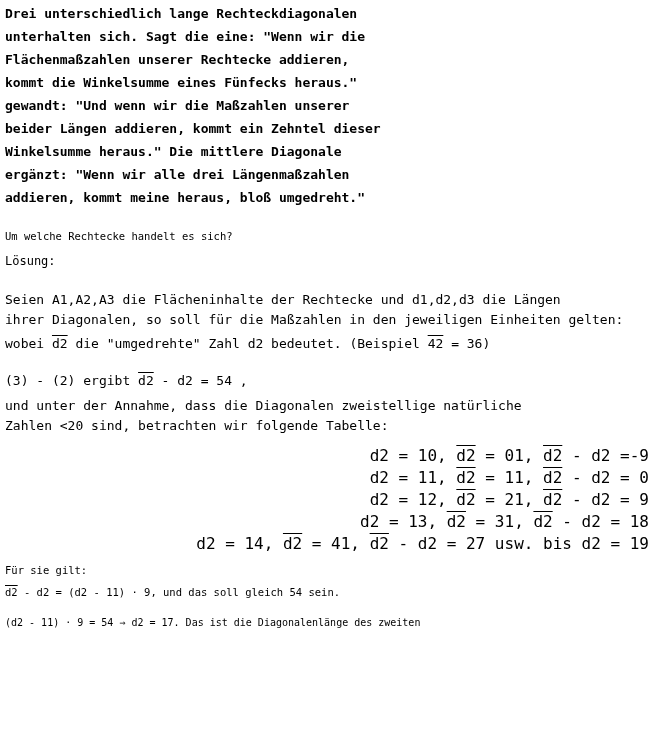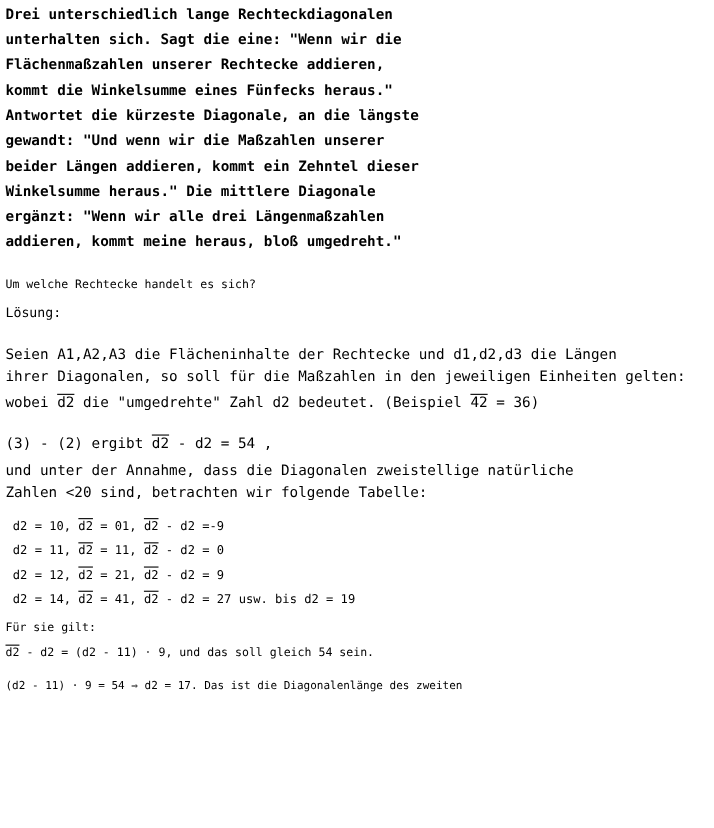--- a/index.html
+++ b/index.html
@@ -30,21 +30,20 @@
 </style>
 </head>
 <body style="background: rgb(255, 255, 255); color: rgb(0, 0, 0);">
 
 <div class="doc">
     <div class="block" style="font-size: 13px; line-height: 23px; margin-top: 0px; font-weight: bold;">
       <div class="line"><span>Drei unterschiedlich lange Rechteckdiagonalen</span></div>
       <div class="line"><span>unterhalten sich. Sagt die eine: "Wenn wir die</span></div>
       <div class="line"><span>Flächenmaßzahlen unserer Rechtecke addieren,</span></div>
       <div class="line"><span>kommt die Winkelsumme eines Fünfecks heraus."</span></div>
-      <div class="line"><span>Antwortet die kürzeste Diagonale, an die längste</span></div>
       <div class="line"><span>gewandt: "Und wenn wir die Maßzahlen unserer</span></div>
       <div class="line"><span>beider Längen addieren, kommt ein Zehntel dieser</span></div>
       <div class="line"><span>Winkelsumme heraus." Die mittlere Diagonale</span></div>
       <div class="line"><span>ergänzt: "Wenn wir alle drei Längenmaßzahlen</span></div>
       <div class="line"><span>addieren, kommt meine heraus, bloß umgedreht."</span></div>
     </div>
     <div class="block" style="font-size: 10.5px; line-height: 23px; margin-top: 16px;">
       <div class="line"><span>Um welche Rechtecke handelt es sich?</span></div>
     </div>
     <div class="block" style="font-size: 12px; line-height: 23px; margin-top: 2px;">
@@ -57,24 +56,25 @@
     <div class="block" style="font-size: 13px; line-height: 23px; margin-top: 2px;">
       <div class="line"><span>wobei </span><span class="ovl">d2</span><span> die "umgedrehte" Zahl d2 bedeutet. (Beispiel </span><span class="ovl">42</span><span> = 36)</span></div>
     </div>
     <div class="block" style="font-size: 13px; line-height: 23px; margin-top: 14px;">
       <div class="line"><span>(3) - (2) ergibt </span><span class="ovl">d2</span><span> - d2 = 54 ,</span></div>
     </div>
     <div class="block" style="font-size: 13px; line-height: 20px; margin-top: 4px;">
       <div class="line"><span>und unter der Annahme, dass die Diagonalen zweistellige natürliche</span></div>
       <div class="line"><span>Zahlen &lt;20 sind, betrachten wir folgende Tabelle:</span></div>
     </div>
-    <div class="block" style="font-size: 11px; line-height: 22px; margin-top: 9px;">
+    <div class="block" style="font-size: 16px; line-height: 22px; margin-top: 9px; text-align: right;">
       <div class="line"><span> d2 = 10, </span><span class="ovl">d2</span><span> = 01, </span><span class="ovl">d2</span><span> - d2 =-9</span></div>
       <div class="line"><span> d2 = 11, </span><span class="ovl">d2</span><span> = 11, </span><span class="ovl">d2</span><span> - d2 = 0</span></div>
       <div class="line"><span> d2 = 12, </span><span class="ovl">d2</span><span> = 21, </span><span class="ovl">d2</span><span> - d2 = 9</span></div>
+      <div class="line"><span> d2 = 13, </span><span class="ovl">d2</span><span> = 31, </span><span class="ovl">d2</span><span> - d2 = 18</span></div>
       <div class="line"><span> d2 = 14, </span><span class="ovl">d2</span><span> = 41, </span><span class="ovl">d2</span><span> - d2 = 27 usw. bis d2 = 19</span></div>
     </div>
     <div class="block" style="font-size: 10.5px; line-height: 22px; margin-top: 4px;">
       <div class="line"><span>Für sie gilt:</span></div>
     </div>
     <div class="block" style="font-size: 10.5px; line-height: 23px; margin-top: 0px;">
       <div class="line"><span class="ovl">d2</span><span> - d2 = (d2 - 11) · 9, und das soll gleich 54 sein.</span></div>
     </div>
     <div class="block" style="font-size: 10px; line-height: 18px; margin-top: 10px;">
       <div class="line"><span>(d2 - 11) · 9 = 54 ⇒ d2 = 17. Das ist die Diagonalenlänge des zweiten</span></div>

